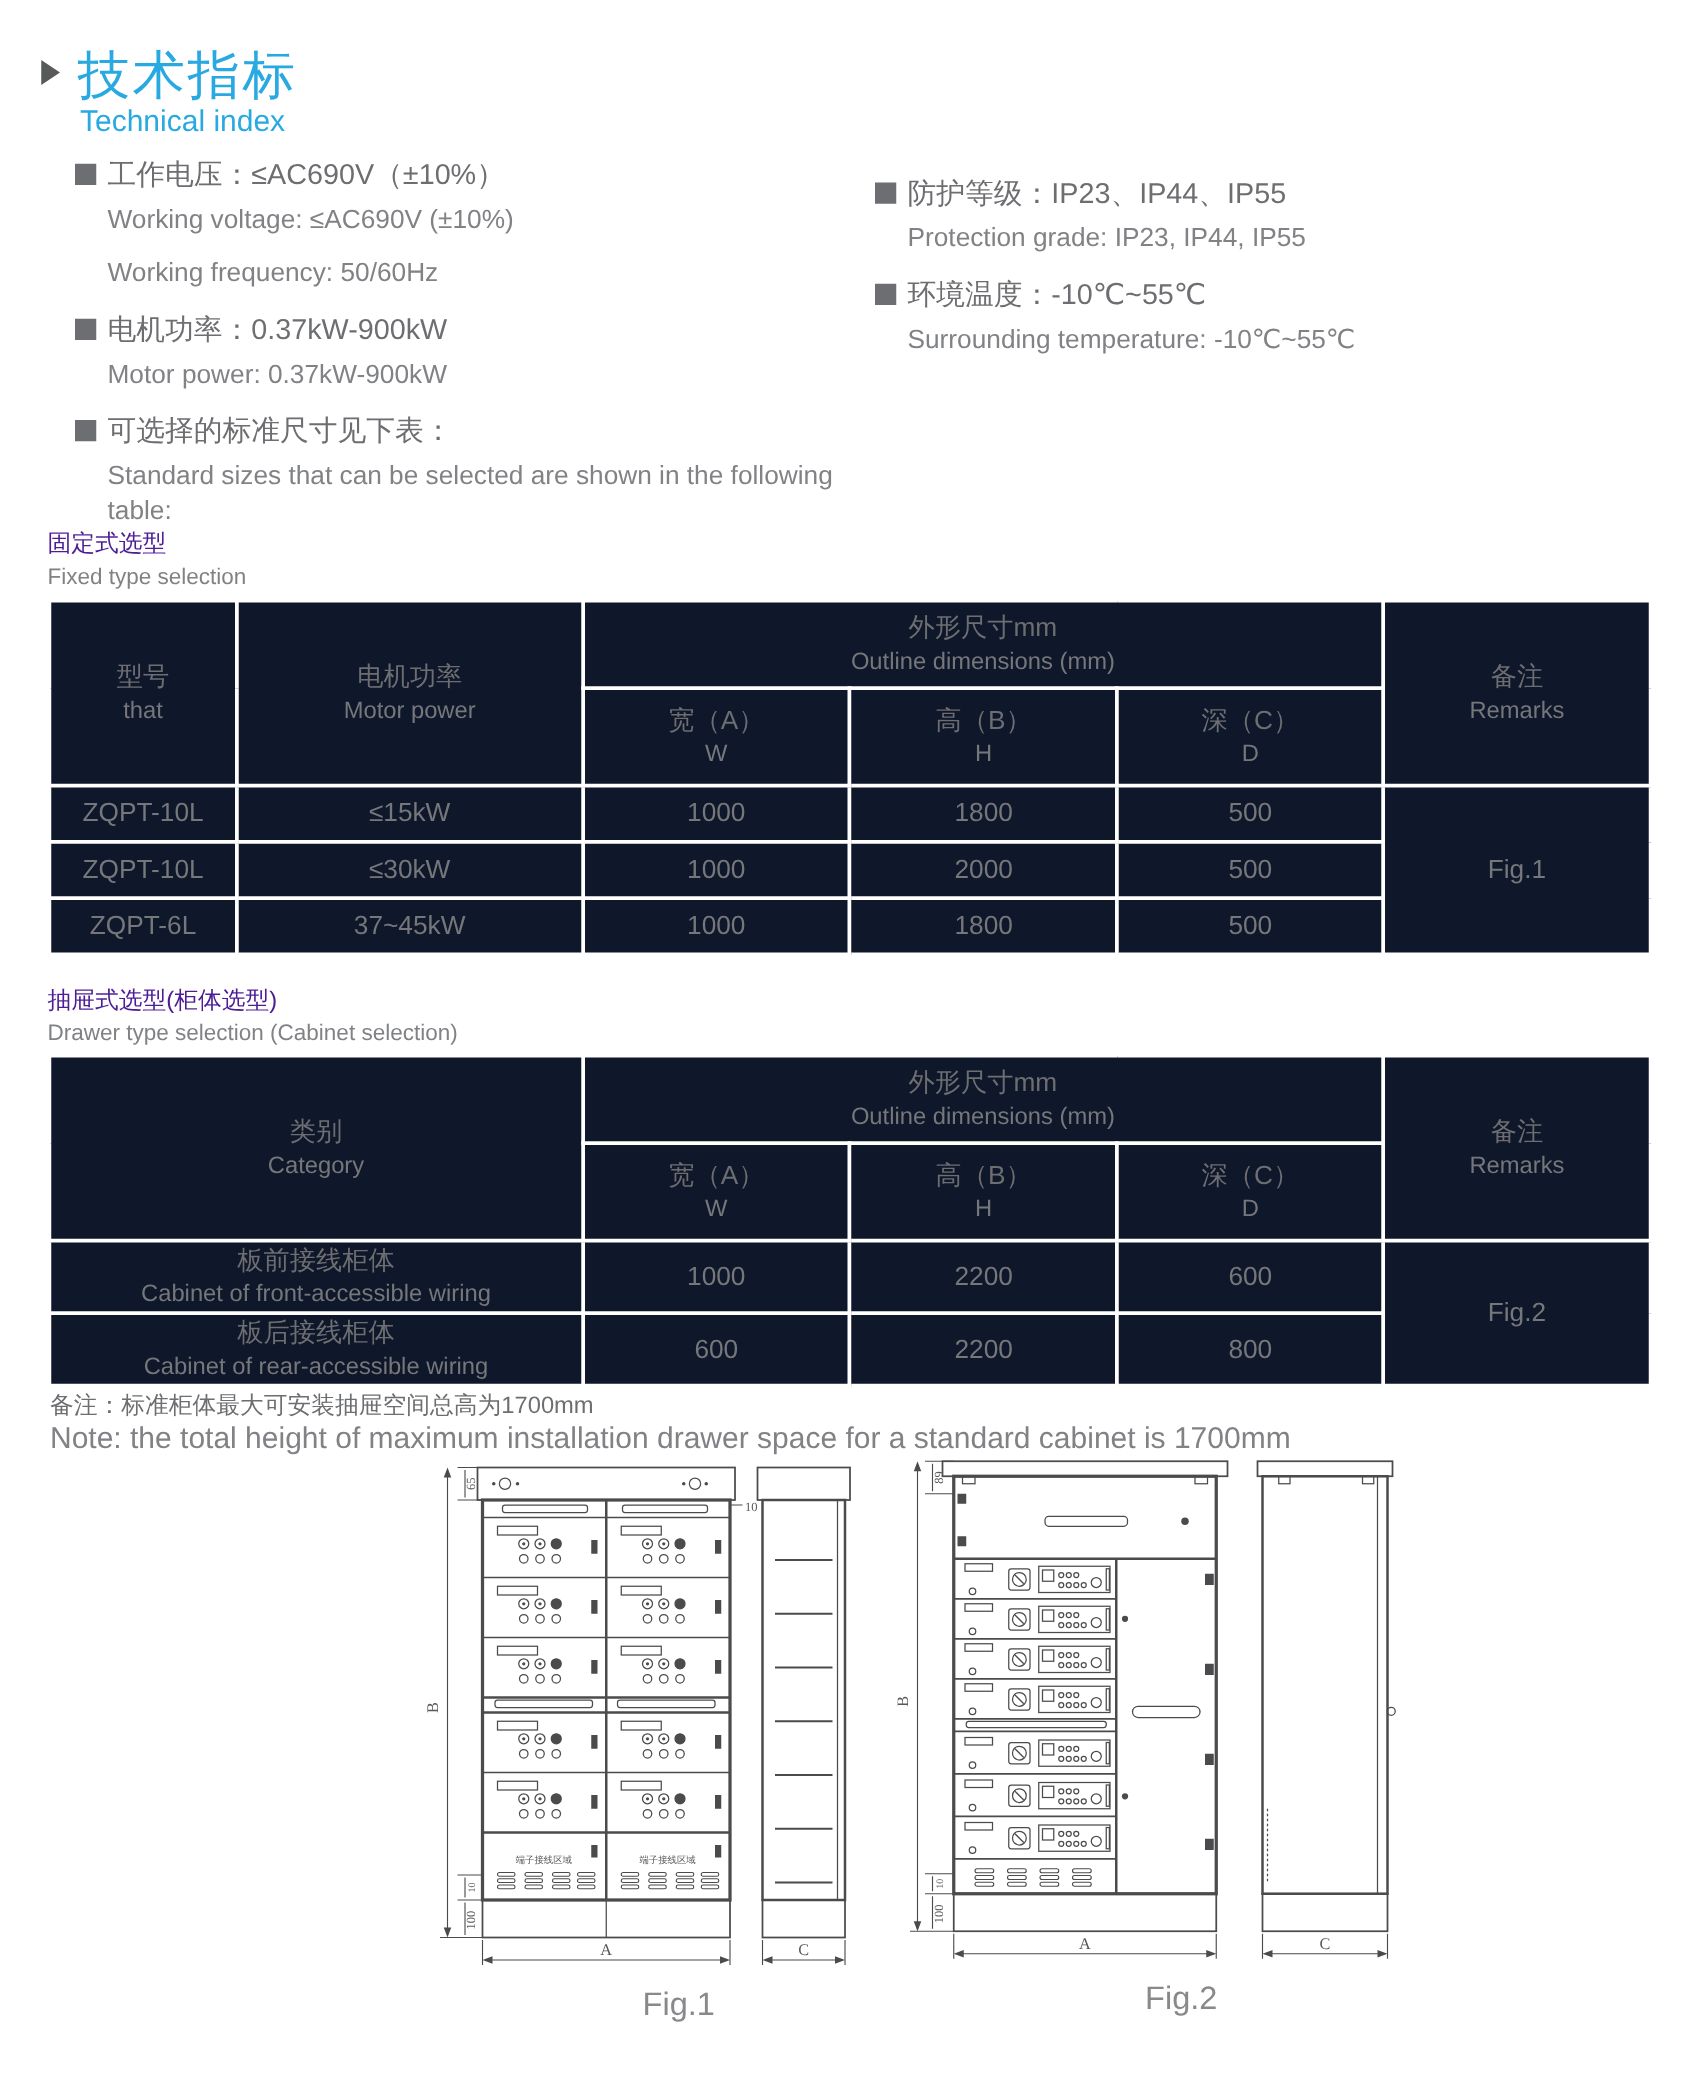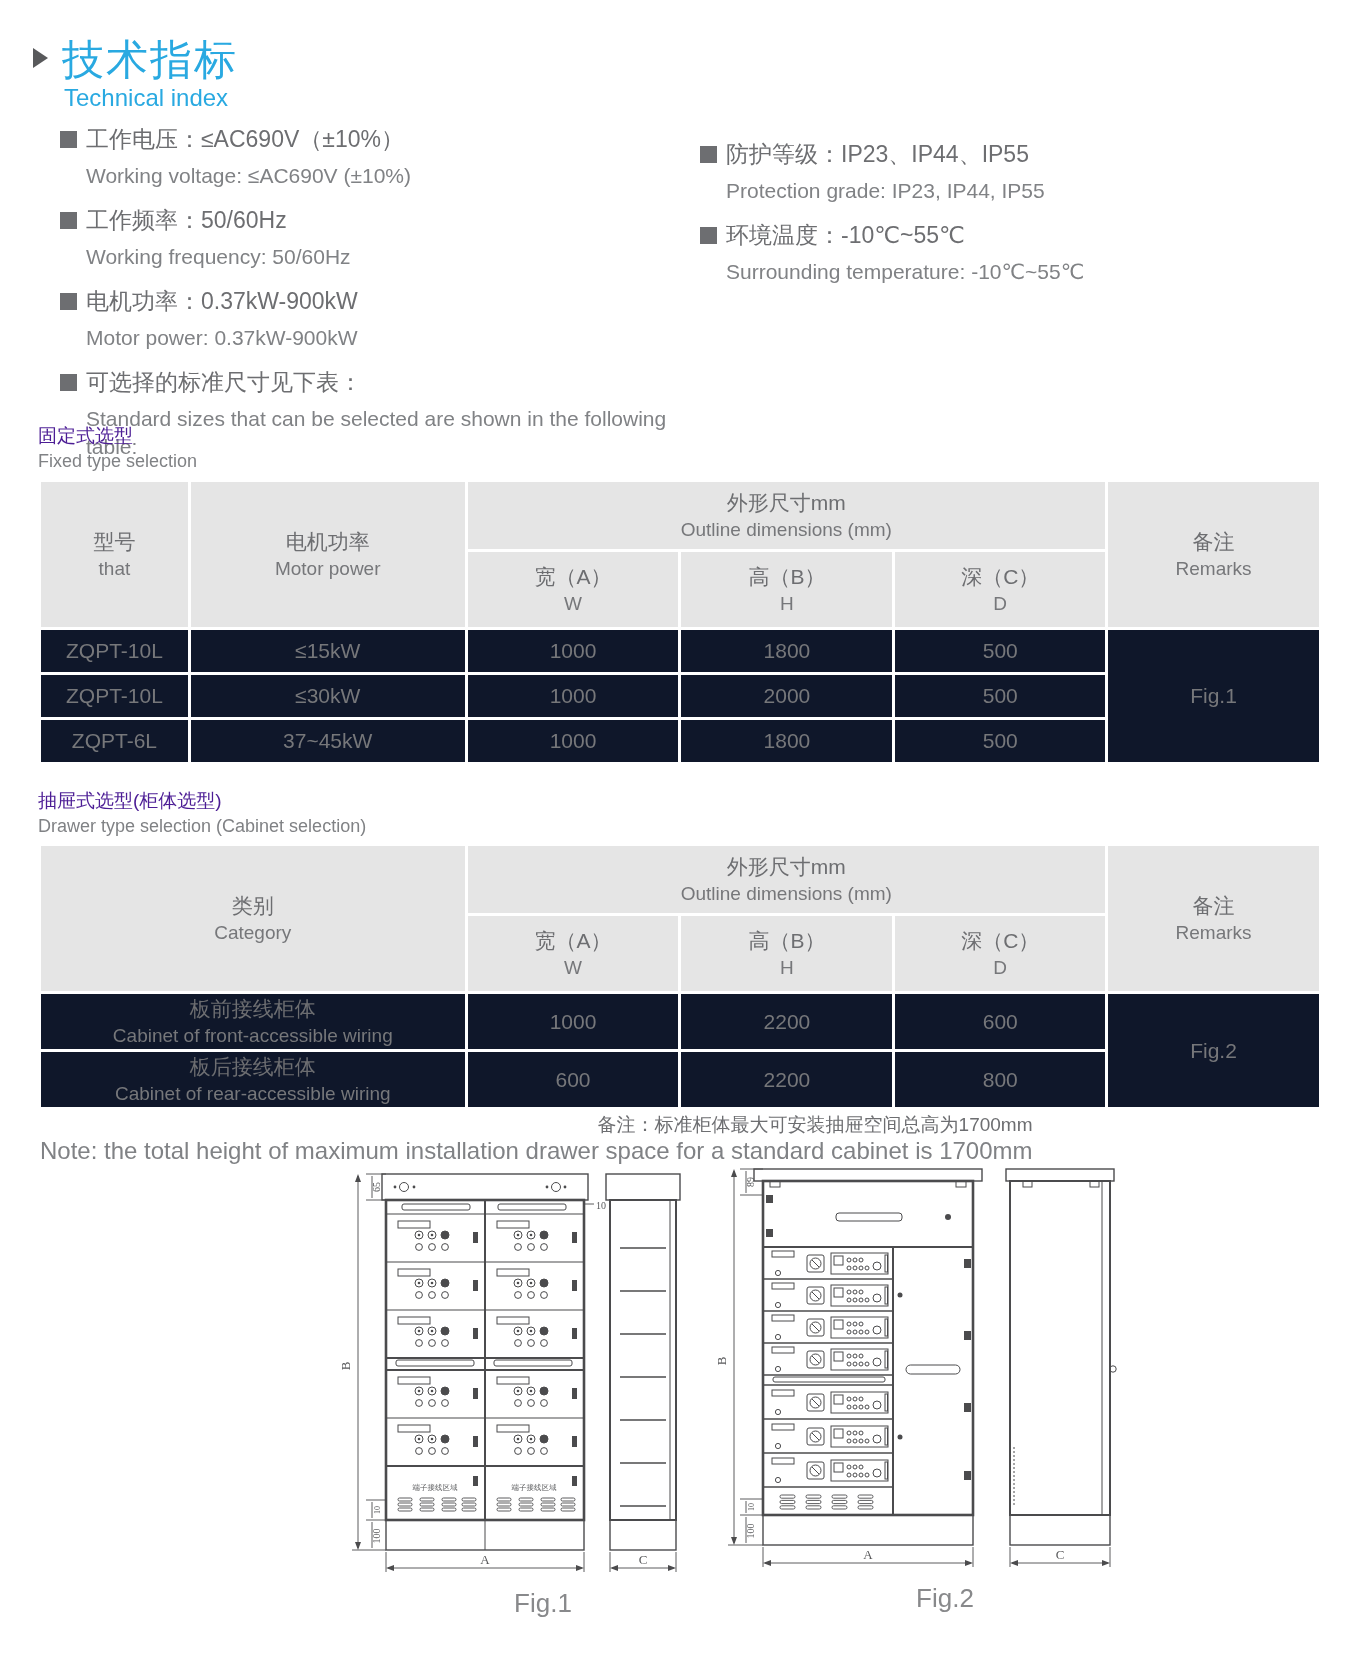--- a/index.html
+++ b/index.html
@@ -22,21 +22,21 @@
   .gap-top{margin-top:14px;}
 
   
   .sec-zh{font-size:19px;color:#4c1d95;line-height:26px;}
   .sec-en{font-size:18px;color:#808285;line-height:25px;}
 
   
   table.spec{border-collapse:collapse;width:1284px;table-layout:fixed;}
   table.spec th,table.spec td{border:3px solid #ffffff;text-align:center;vertical-align:middle;
       font-weight:normal;color:#76777a;padding:0;}
-  table.spec th{background:#e5e5e5;}
+  table.spec th{background:#0f172a;}
   table.spec td{background:#0f172a;}
   .th-zh{font-size:21px;line-height:28px;color:#6d6e71;}
   .th-en{font-size:19px;line-height:25px;color:#76777a;}
   .cell{font-size:21px;color:#77787b;}
   tr.hrow1{height:70px;}
   tr.hrow2{height:78px;}
   tr.drow1{height:45px;}
   tr.drow2{height:58px;}
 
   
@@ -59,24 +59,20 @@
 
   <div class="spec-col abs" style="left:60px;top:124px;">
     <div class="spec-item">
       <div class="spec-zh">
           <span class="bullet"></span>
           <span>工作电压：≤AC690V（±10%）</span>
         </div>
       <div class="spec-en">Working voltage: ≤AC690V (±10%)</div>
     </div>
     <div class="spec-item">
-      <div class="spec-zh">
-          <span class="bullet"></span>
-          <span>工作频率：50/60Hz</span>
-        </div>
       <div class="spec-en">Working frequency: 50/60Hz</div>
     </div>
     <div class="spec-item">
       <div class="spec-zh">
           <span class="bullet"></span>
           <span>电机功率：0.37kW-900kW</span>
         </div>
       <div class="spec-en">Motor power: 0.37kW-900kW</div>
     </div>
     <div class="spec-item gap-top">
@@ -238,21 +234,21 @@
           <div class="th-zh">板后接线柜体</div>
           <div class="th-en">Cabinet of rear-accessible wiring</div>
         </td>
         <td class="cell">600</td>
         <td class="cell">2200</td>
         <td class="cell">800</td>
       </tr>
     </tbody>
   </table>
 
-  <div class="abs" style="left:40px;top:1112px;text-align:right;">
+  <div class="abs" style="left:40px;top:1112px;">
     <div class="note-zh">备注：标准柜体最大可安装抽屉空间总高为1700mm</div>
     <div class="note-en">Note: the total height of maximum installation drawer space for a standard cabinet is 1700mm</div>
   </div>
 
   <svg class="abs" style="left:340px;top:1160px;" width="345" height="450" viewBox="0 0 345 450">
     <defs>
       <g id="f1drawer" class="cadg" stroke-width="1">
         <rect x="12" y="7" width="32" height="7"></rect>
         <circle cx="33" cy="21" r="4"></circle>
           <circle cx="46" cy="21" r="4"></circle>

